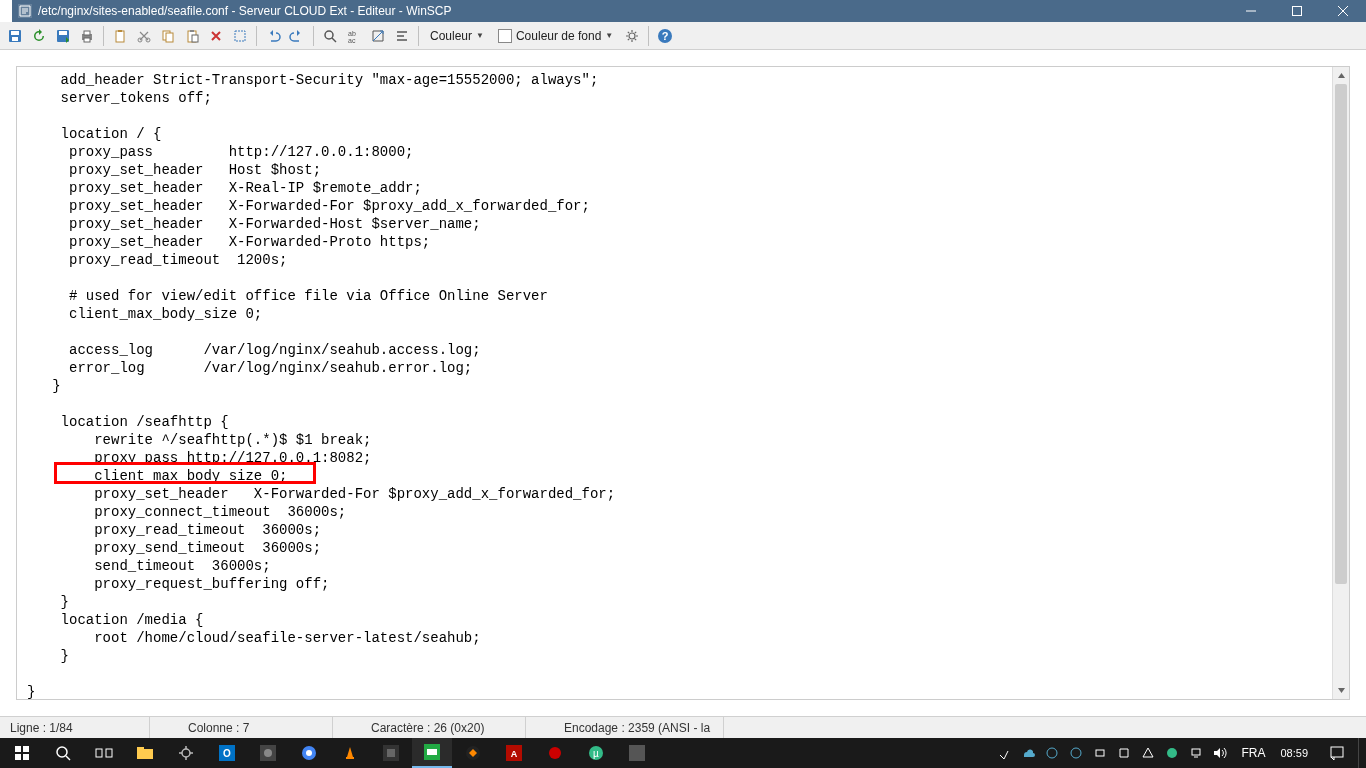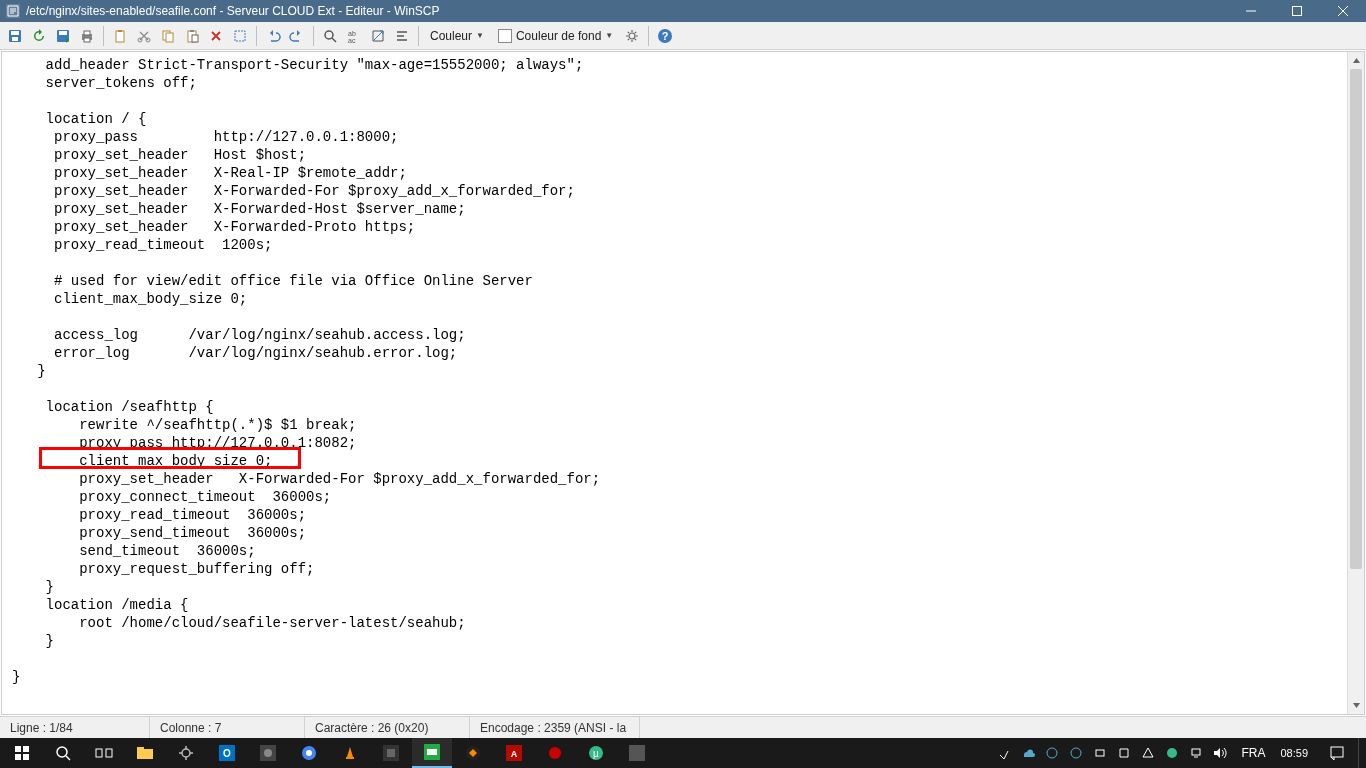--- a/index.html
+++ b/index.html
@@ -1,41 +1,41 @@
 <!DOCTYPE html>
 <html><head>
 <meta charset="utf-8">
 <style>
 * { margin: 0; padding: 0; box-sizing: border-box; }
 body { font-family: "Segoe UI", Tahoma, sans-serif; font-size: 12px; width: 1366px; height: 768px; overflow: hidden; background: #fff; display: flex; flex-direction: column; }
 
-.titlebar { background: #4a6a8a; color: #fff; height: 22px; display: flex; align-items: center; padding-left: 6px; font-size: 12px; }
+.titlebar { background: #4a6a8a; color: #fff; height: 22px; display: flex; align-items: center; padding-left: 6px; font-size: 12px; margin-left: 12px; }
 .titlebar .title-icon { width: 14px; height: 14px; margin-right: 6px; display: inline-flex; }
 .titlebar .title-text { flex: 1; }
 .titlebar .win-controls { display: flex; height: 100%; }
 .titlebar .win-btn { width: 46px; height: 100%; display: flex; align-items: center; justify-content: center; cursor: pointer; }
 
 .toolbar { background: #f0f0f0; border-bottom: 1px solid #d0d0d0; height: 28px; display: flex; align-items: center; padding: 0 4px; gap: 2px; }
 .toolbar .sep { width: 1px; height: 20px; background: #c0c0c0; margin: 0 3px; }
 .tb-btn { width: 22px; height: 22px; display: flex; align-items: center; justify-content: center; cursor: pointer; border-radius: 2px; }
 .tb-label { display: flex; align-items: center; padding: 0 6px; cursor: pointer; height: 22px; border-radius: 2px; gap: 4px; }
 .tb-text { font-size: 12px; color: #222; }
 .dropdown-arrow { font-size: 8px; color: #444; }
 .color-square { width: 14px; height: 14px; border: 1px solid #888; background: #fff; }
 
-.editor-wrap { flex: 1; display: flex; overflow: hidden; border: 1px solid #ccc; margin: 1px; position: relative; }
+.editor-wrap { flex: 1; display: flex; overflow: hidden; border: 1px solid #ccc; margin: 16px; position: relative; }
 .editor { flex: 1; background: #fff; font-family: Consolas, "Courier New", monospace; font-size: 14px; line-height: 18px; color: #000; padding: 4px 10px; white-space: pre; overflow: auto; position: relative; }
 .code-row { white-space: pre; height: 18px; }
 .highlight-box { position: absolute; border: 3px solid #f00; pointer-events: none; }
 
 .scrollbar-v { width: 17px; background: #f0f0f0; border-left: 1px solid #ddd; position: relative; }
 .scrollbar-v .sb-arrow { height: 17px; display: flex; align-items: center; justify-content: center; cursor: pointer; }
 .scrollbar-v .sb-thumb { position: absolute; top: 17px; left: 2px; right: 2px; height: 500px; background: #cdcdcd; border-radius: 2px; }
 
-.statusbar { background: #f0f0f0; border-top: 1px solid #d0d0d0; height: 22px; display: flex; align-items: center; font-size: 12px; color: #333; }
+.statusbar { background: #f0f0f0; border-top: 1px solid #d0d0d0; height: 22px; display: flex; align-items: center; font-size: 12px; color: #333; gap: 28px; }
 .statusbar .cell { padding: 0 10px; border-right: 1px solid #d0d0d0; height: 100%; display: flex; align-items: center; }
 
 .taskbar { background: #1a1a1a; height: 30px; display: flex; align-items: center; padding: 0 2px; gap: 1px; }
 .taskbar .tb-item { width: 40px; height: 30px; display: flex; align-items: center; justify-content: center; cursor: pointer; }
 .taskbar .tb-item.active { border-bottom: 2px solid #76b9ed; background: rgba(255,255,255,0.08); }
 .taskbar .spacer { flex: 1; }
 .taskbar .systray { display: flex; align-items: center; gap: 8px; padding: 0 6px; color: #fff; font-size: 11px; }
 .taskbar .systray .tray-icon { width: 16px; height: 16px; display: flex; align-items: center; justify-content: center; }
 .taskbar .clock { color: #fff; font-size: 11px; padding: 0 8px; }
 .taskbar .lang { color: #fff; font-size: 12px; padding: 0 6px; text-align: right; }

